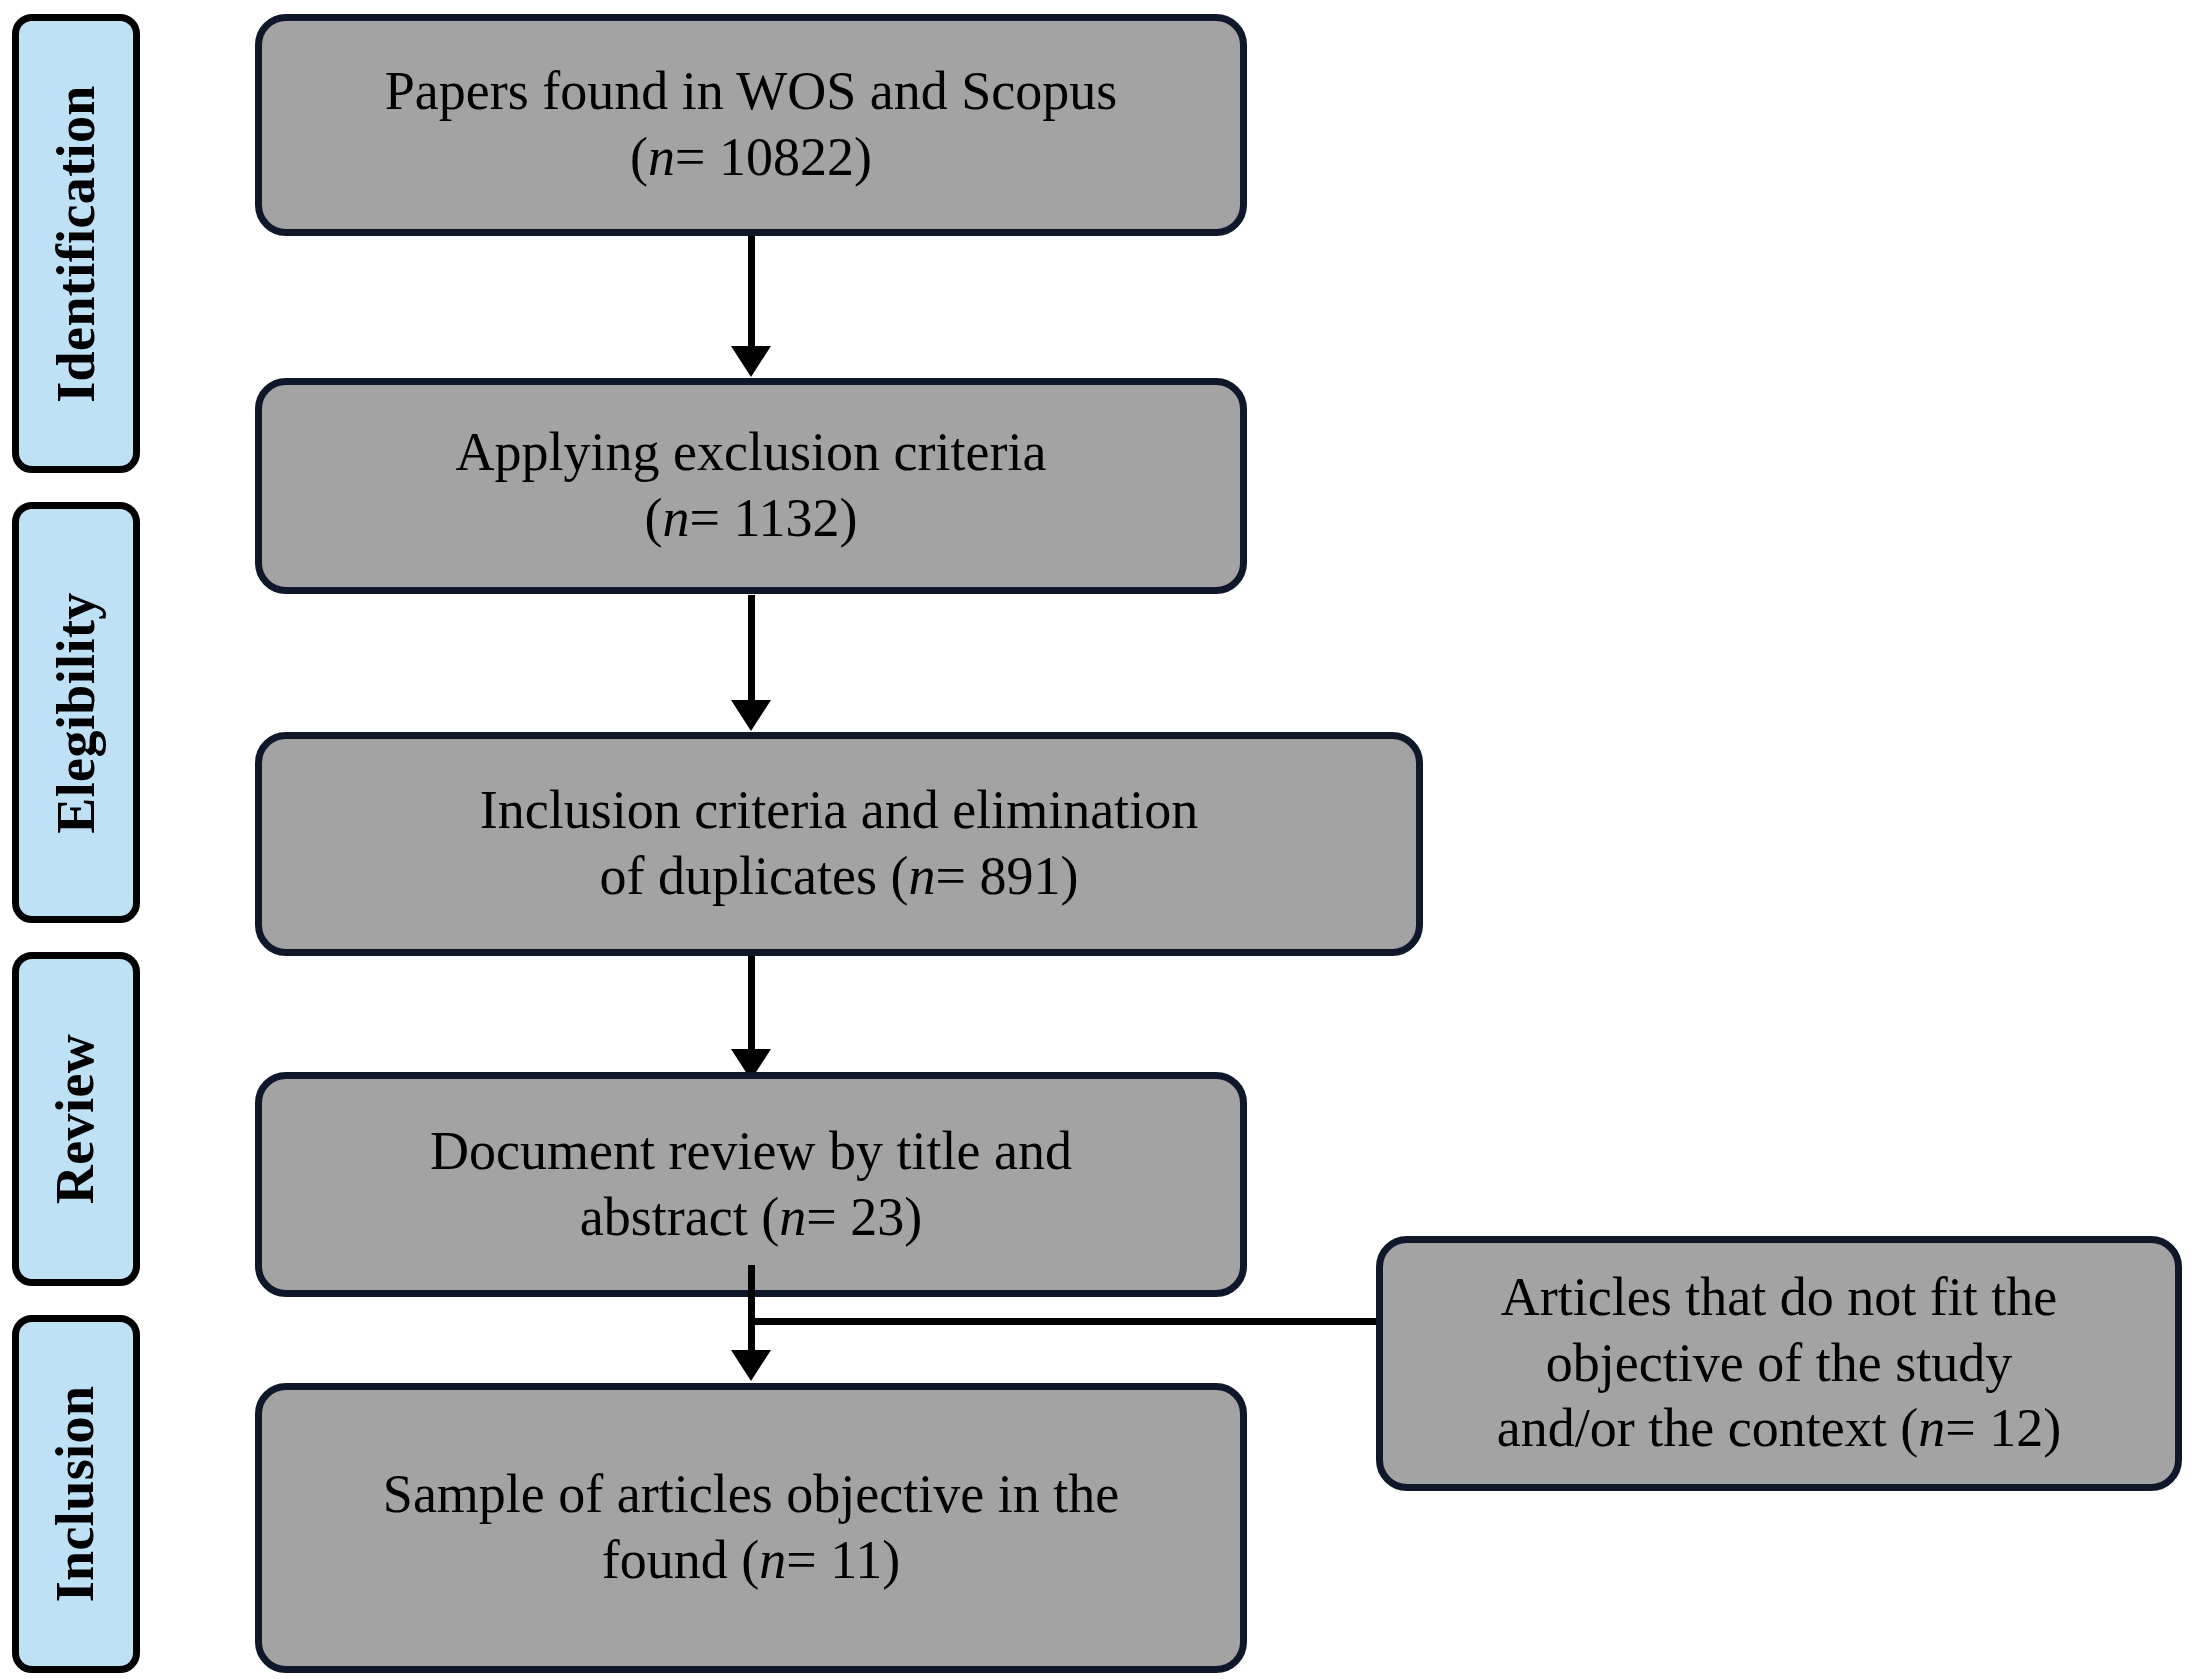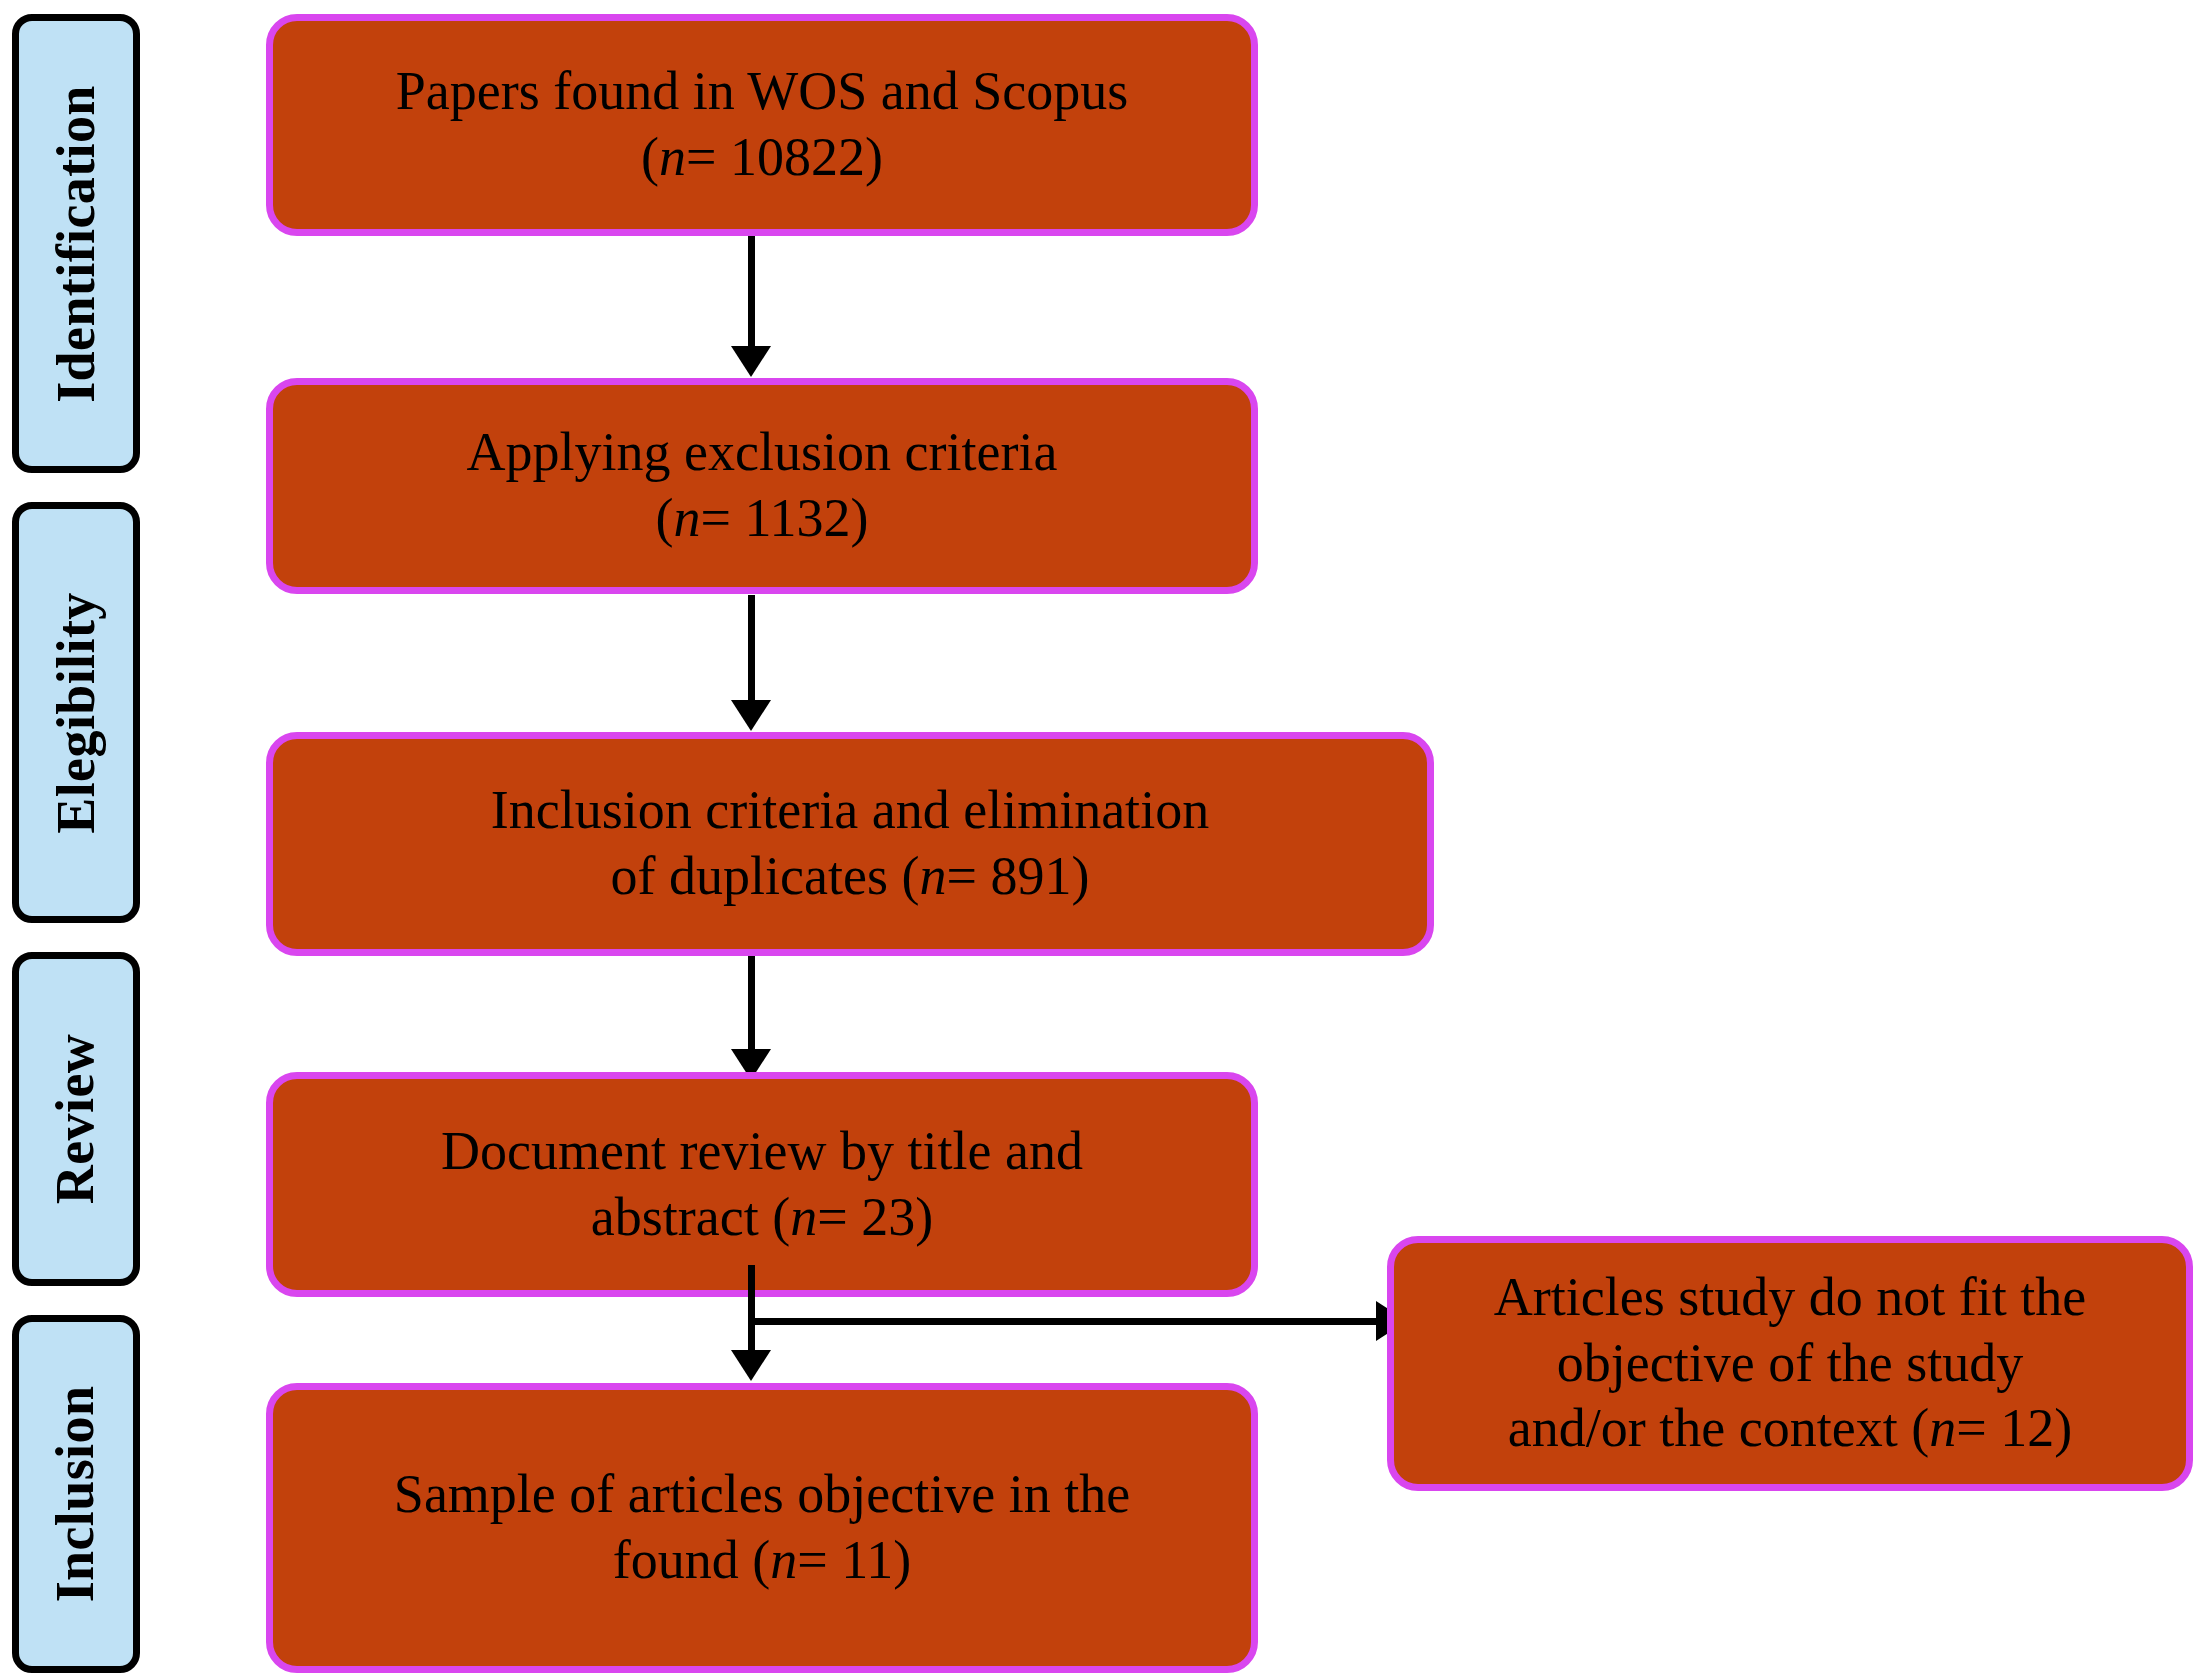--- a/index.html
+++ b/index.html
@@ -25,28 +25,27 @@
     font-size:54px;
     font-weight:700;
     letter-spacing:0.4px;
     color:#000000;
     line-height:1;
   }
 
   
   .node{
     position:absolute;
-    background:#c2410c;
-    border:7px solid #d946ef;
+    background:#a3a3a3;
+    border:7px solid #0f172a;
     border-radius:31px;
     box-sizing:border-box;
     display:flex;align-items:center;justify-content:center;
     text-align:center;
     color:#000000;
-    margin-left:11px;
   }
   .node .ntext{
     font-size:54px;
     line-height:1.22;
     padding:0 20px;
     font-weight:400;
   }
   .node .ntext i{font-style:italic;}
 
   
@@ -133,20 +132,20 @@
 
   <div class="node" style="left:255px;top:1383px;width:992px;height:290px;">
     <div class="ntext">
       <span>Sample of articles objective in the</span><br>
       <span>found (</span><i>n</i><span>= 11)</span>
     </div>
   </div>
 
   <div class="node" style="left:1376px;top:1236px;width:806px;height:255px;">
     <div class="ntext">
-      <span>Articles study do not fit the</span><br>
+      <span>Articles that do not fit the</span><br>
       <span>objective of the study</span><br>
       <span>and/or the context (</span><i>n</i><span>= 12)</span>
     </div>
   </div>
 
 </div>
 
 
 </body></html>

